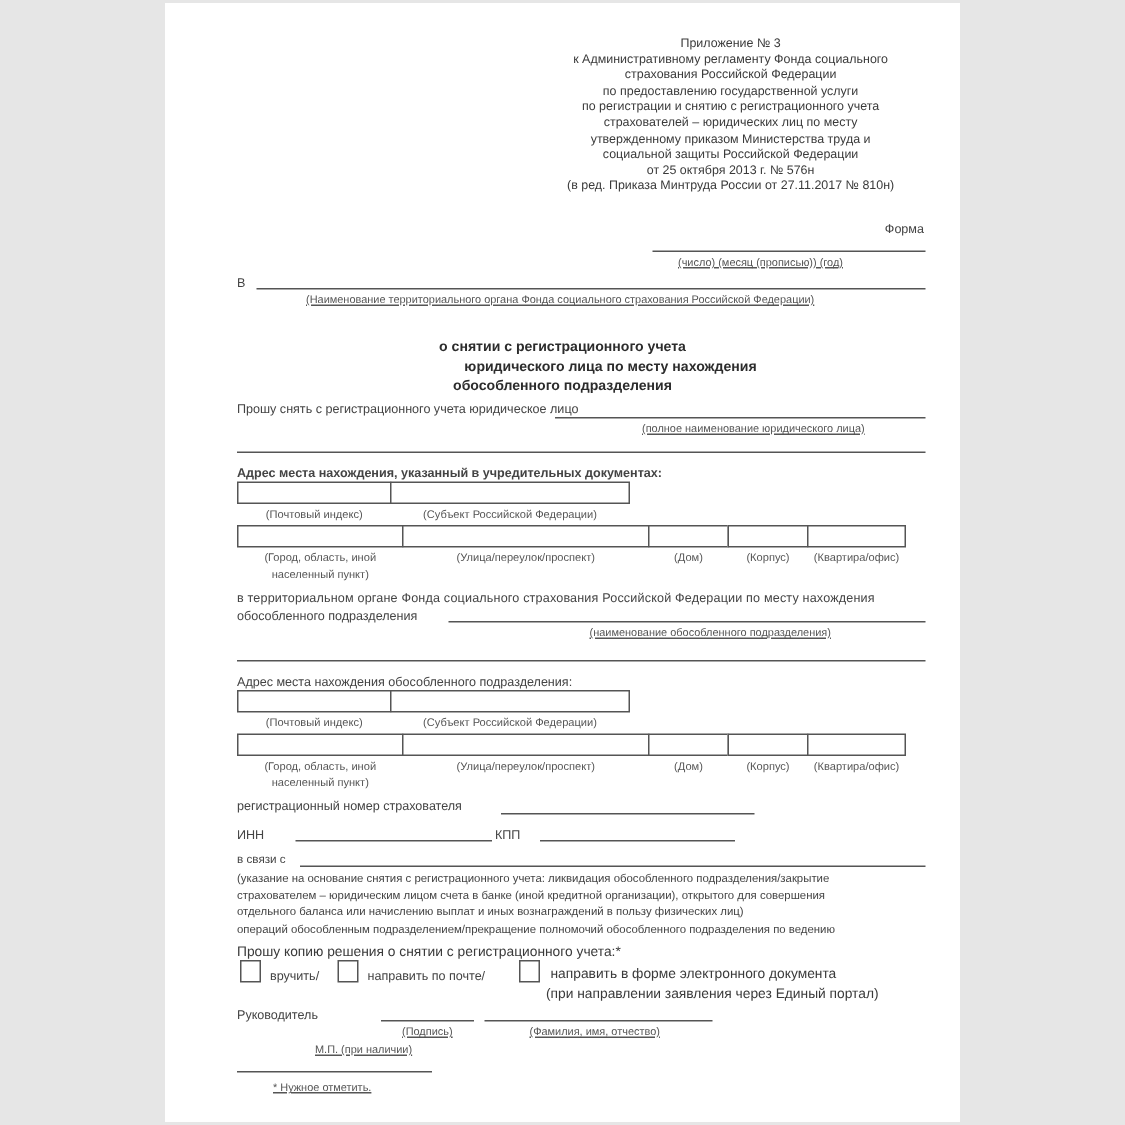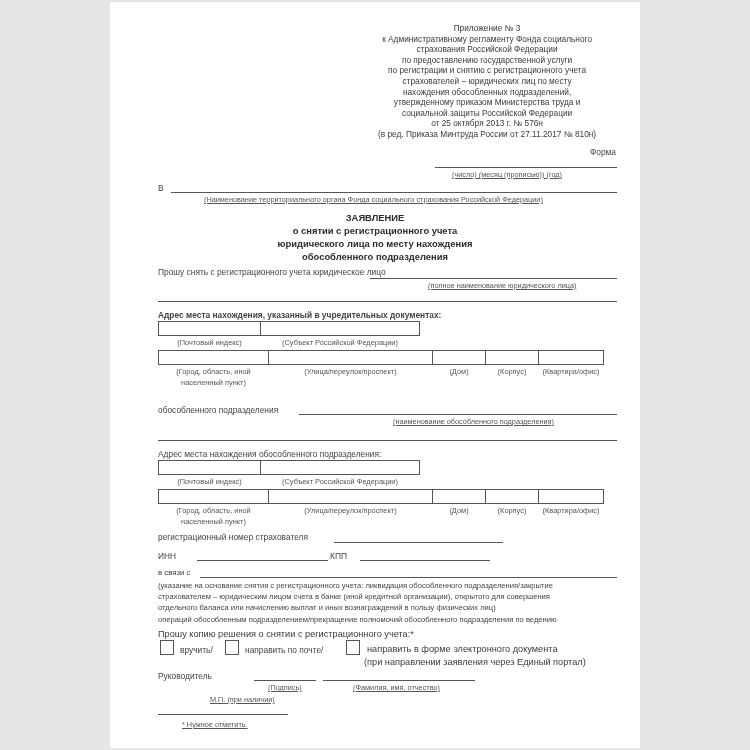--- a/index.html
+++ b/index.html
@@ -29,38 +29,36 @@
 
 <div class="page">
 
   <div class="hdr">
     <div>Приложение № 3</div>
     <div>к Административному регламенту Фонда социального</div>
     <div>страхования Российской Федерации</div>
     <div>по предоставлению государственной услуги</div>
     <div>по регистрации и снятию с регистрационного учета</div>
     <div>страхователей – юридических лиц по месту</div>
-    <div>нахождения обособленных подразделений,</div>
     <div>утвержденному приказом Министерства труда и</div>
     <div>социальной защиты Российской Федерации</div>
     <div>от 25 октября 2013 г. № 576н</div>
     <div>(в ред. Приказа Минтруда России от 27.11.2017 № 810н)</div>
   </div>
   <div class="abs t8" style="right:24px; top:145px;">Форма</div>
 
   <div class="line" style="left:325px; width:182px; top:165px;"></div>
   <div class="abs t7" style="left:342px; top:168px;">(число) (месяц (прописью)) (год)</div>
 
   <div class="abs t8" style="left:48px; top:181px;">В</div>
   <div class="line" style="left:61px; width:446px; top:190px;"></div>
   <div class="abs t7" style="left:94px; top:193px;">(Наименование территориального органа Фонда социального страхования Российской Федерации)</div>
 
-  <div class="title" style="top:209px;">ЗАЯВЛЕНИЕ</div>
   <div class="title" style="top:222px;">о снятии с регистрационного учета</div>
-  <div class="title" style="top:235px;">юридического лица по месту нахождения</div>
+  <div class="title" style="top:235px;margin-left:32px;">юридического лица по месту нахождения</div>
   <div class="title" style="top:248px;">обособленного подразделения</div>
 
   <div class="abs t8" style="left:48px; top:265px;">Прошу снять с регистрационного учета юридическое лицо</div>
   <div class="line" style="left:260px; width:247px; top:276px;"></div>
   <div class="abs t7" style="left:318px; top:279px;">(полное наименование юридического лица)</div>
   <div class="line" style="left:48px; width:459px; top:299px;"></div>
 
   <div class="abs t8" style="left:48px; top:308px;font-weight:bold;">Адрес места нахождения, указанный в учредительных документах:</div>
   <div class="box" style="left:48px; top:319px; width:103px;"></div>
   <div class="box" style="left:150px; top:319px; width:160px;"></div>
@@ -74,20 +72,21 @@
   <div class="box" style="left:428px; top:348px; width:66px;"></div>
   <div class="lbl" style="left:48px; width:111px; top:364px;">
     <div>(Город, область, иной</div>
     <div>населенный пункт)</div>
   </div>
   <div class="lbl" style="left:158px; width:165px; top:364px;">(Улица/переулок/проспект)</div>
   <div class="lbl" style="left:322px; width:54px; top:364px;">(Дом)</div>
   <div class="lbl" style="left:375px; width:54px; top:364px;">(Корпус)</div>
   <div class="lbl" style="left:428px; width:66px; top:364px;">(Квартира/офис)</div>
 
+  <div class="abs t8" style="left:48px; top:391px; letter-spacing:0.12px;">в территориальном органе Фонда социального страхования Российской Федерации по месту нахождения</div>
   <div class="abs t8" style="left:48px; top:403px;">обособленного подразделения</div>
   <div class="line" style="left:189px; width:318px; top:412px;"></div>
   <div class="abs t7" style="left:283px; top:415px;">(наименование обособленного подразделения)</div>
   <div class="line" style="left:48px; width:459px; top:438px;"></div>
 
   <div class="abs t8" style="left:48px; top:447px;">Адрес места нахождения обособленного подразделения:</div>
   <div class="box" style="left:48px; top:458px; width:103px;"></div>
   <div class="box" style="left:150px; top:458px; width:160px;"></div>
   <div class="lbl" style="left:48px; width:103px; top:474px;">(Почтовый индекс)</div>
   <div class="lbl" style="left:150px; width:160px; top:474px;">(Субъект Российской Федерации)</div>

